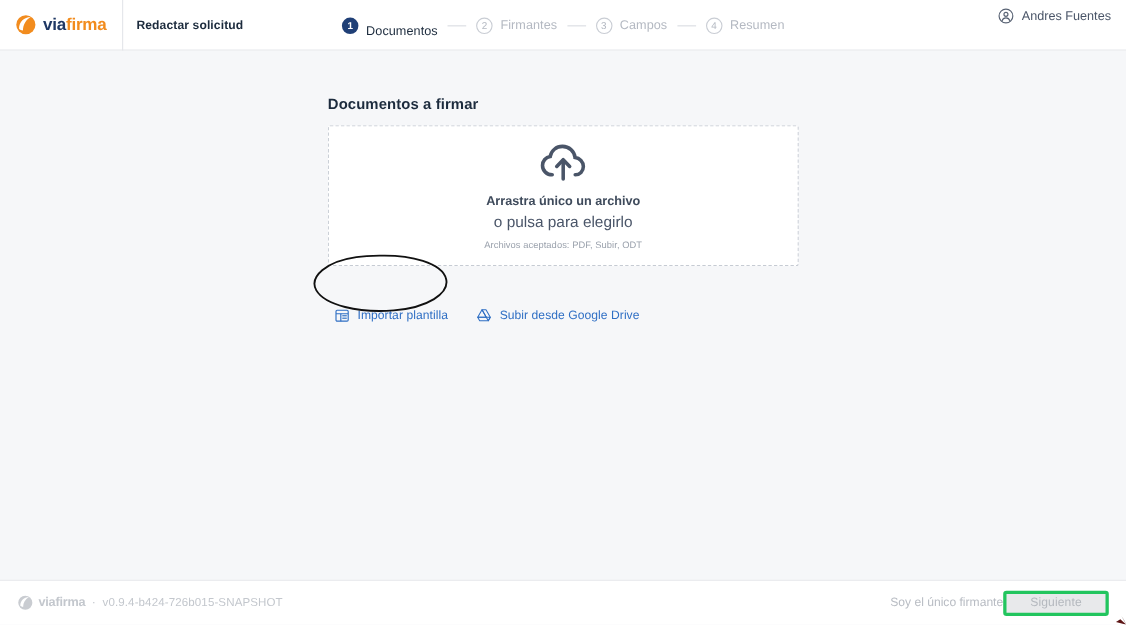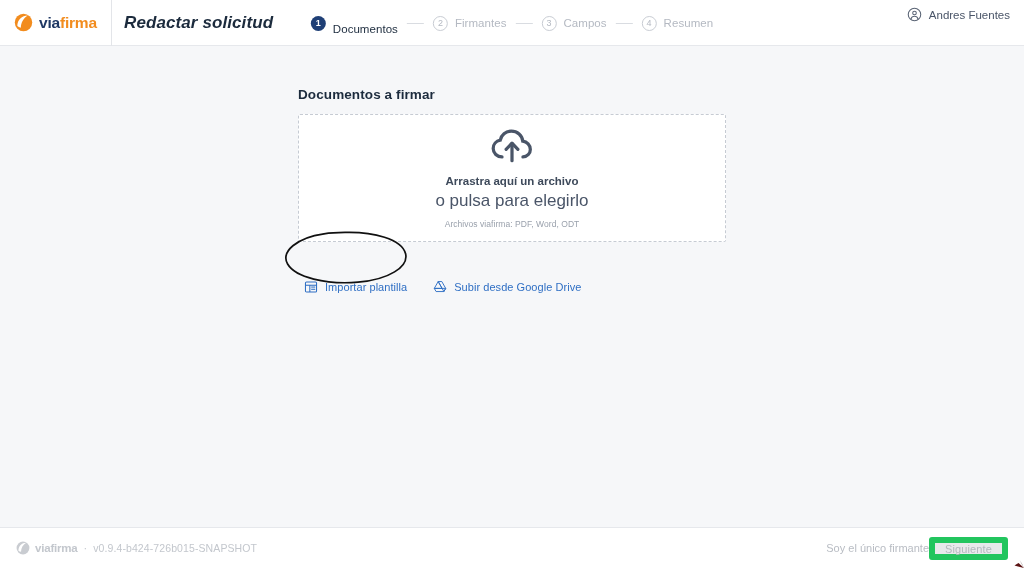--- a/index.html
+++ b/index.html
@@ -54,25 +54,24 @@
   .logo-text .via   { color: #1f3864; }
   .logo-text .firma { color: #f28c1e; }
 
   .page-title-wrap {
     padding-left: 12px;
     display: flex;
     align-items: center;
     height: 46px;
   }
   .page-title {
-    font-size: 17px;
+    font-size: 11px;
     font-weight: 700;
     color: #1c2b3d;
     letter-spacing: 0.1px;
-    font-style: italic;
   }
 
   
   .stepper {
     position: absolute;
     left: 50%;
     transform: translateX(-50%);
     top: 0;
     height: 46px;
     display: flex;
@@ -186,21 +185,21 @@
     cursor: pointer;
   }
   .cloud-icon { width: 46px; height: 38px; display: block; margin-bottom: 9px; }
   .dz-line1 {
     font-size: 11.5px;
     font-weight: 700;
     color: #3e4a5b;
     line-height: 1.35;
   }
   .dz-line2 {
-    font-size: 17px;
+    font-size: 14px;
     color: #4a5568;
     line-height: 1.35;
   }
   .dz-hint {
     font-size: 8.5px;
     color: #9aa1ac;
     margin-top: 6px;
     letter-spacing: 0.05px;
   }
 
@@ -280,24 +279,24 @@
   .single-signer {
     font-size: 11px;
     color: #b8bcc3;
     background: none;
     border: 0;
     cursor: pointer;
     font-family: inherit;
     white-space: nowrap;
   }
   .next-btn {
-    width: 79px;
+    width: 96px;
     height: 23px;
     background: #e8e9eb;
-    border: 6px solid #22c55e;
+    border: 3px solid #22c55e;
     border-radius: 3px;
     color: #b4b8be;
     font-size: 11px;
     font-family: inherit;
     cursor: default;
     letter-spacing: 0.1px;
   }
 
   .cursor-artifact {
     position: absolute;
@@ -366,23 +365,23 @@
   <div class="content">
 
     <div class="section-title">Documentos a firmar</div>
 
     <div class="dropzone">
       <svg class="cloud-icon" viewBox="0 0 48 40">
         <path d="M13.5 31.5 C8.3 31.5 4.2 27.6 4.2 22.6 C4.2 18.2 7.4 14.6 11.6 13.9 C12.5 8.4 17.4 4.3 23.3 4.3 C29.6 4.3 34.8 8.9 35.3 14.9 C39.8 15.4 43.3 19.1 43.3 23.6 C43.3 28.0 39.9 31.5 35.5 31.5" fill="none" stroke="#4a5568" stroke-width="3.4" stroke-linecap="round"></path>
         <path d="M24 35.5 L24 17.5" fill="none" stroke="#4a5568" stroke-width="3.4" stroke-linecap="round"></path>
         <path d="M17.8 23.5 L24 17.0 L30.2 23.5" fill="none" stroke="#4a5568" stroke-width="3.4" stroke-linecap="round" stroke-linejoin="round"></path>
       </svg>
-      <div class="dz-line1">Arrastra aquí un archivo</div>
+      <div class="dz-line1">Arrastra único un archivo</div>
       <div class="dz-line2">o pulsa para elegirlo</div>
-      <div class="dz-hint">Archivos viafirma: PDF, Word, ODT</div>
+      <div class="dz-hint">Archivos aceptados: PDF, Subir, ODT</div>
     </div>
 
     <div class="actions">
       <button class="action">
         <svg class="action-icon" viewBox="0 0 24 24">
           <rect x="2.5" y="3.5" width="19" height="17" rx="1.8" fill="none" stroke="#2f6fc4" stroke-width="1.8"></rect>
           <path d="M2.5 9 L21.5 9" stroke="#2f6fc4" stroke-width="1.8"></path>
           <path d="M10 9 L10 20.5" stroke="#2f6fc4" stroke-width="1.8"></path>
           <rect x="12.3" y="11.2" width="7" height="1.8" fill="#2f6fc4"></rect>
           <rect x="12.3" y="15" width="7" height="1.8" fill="#2f6fc4"></rect>

